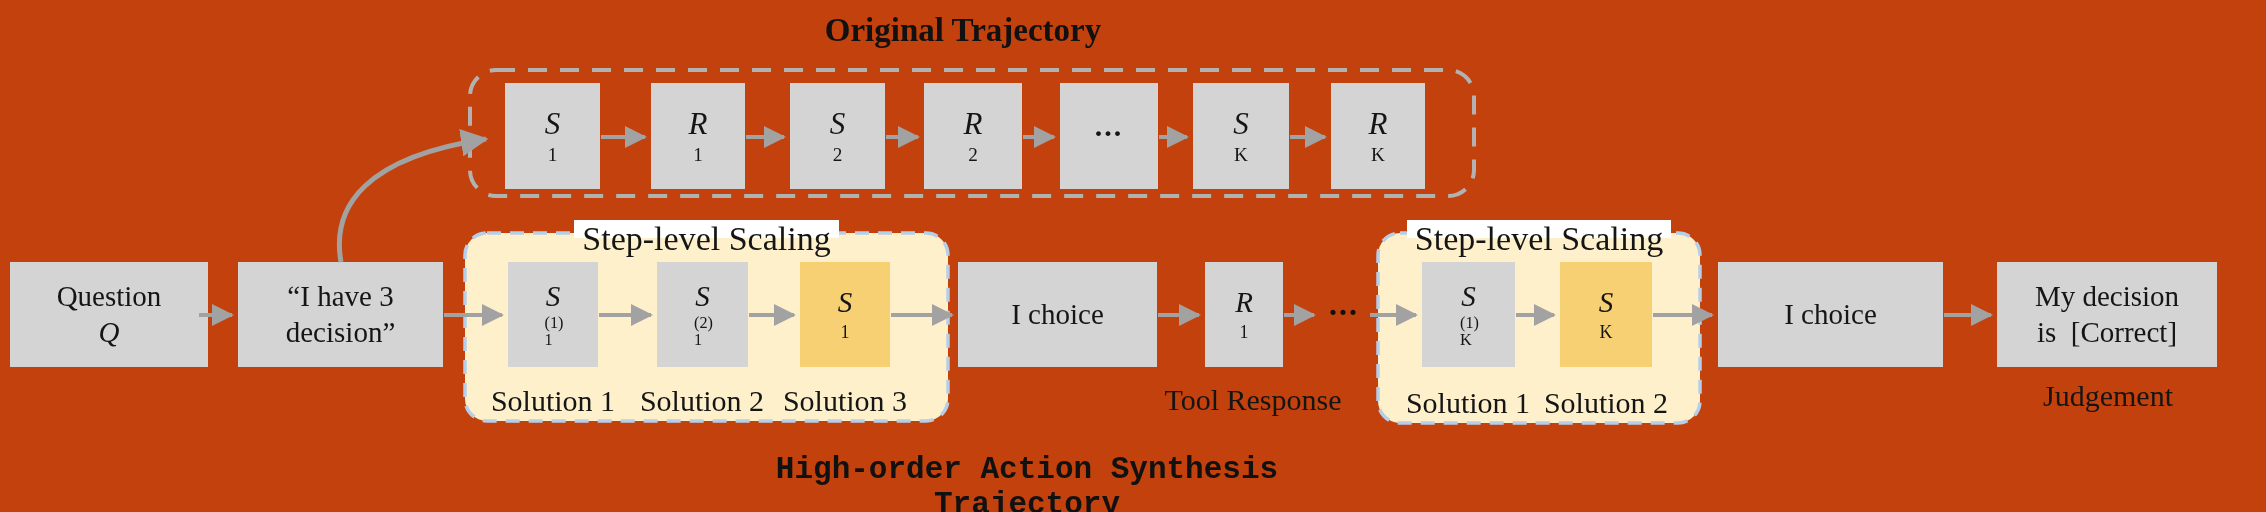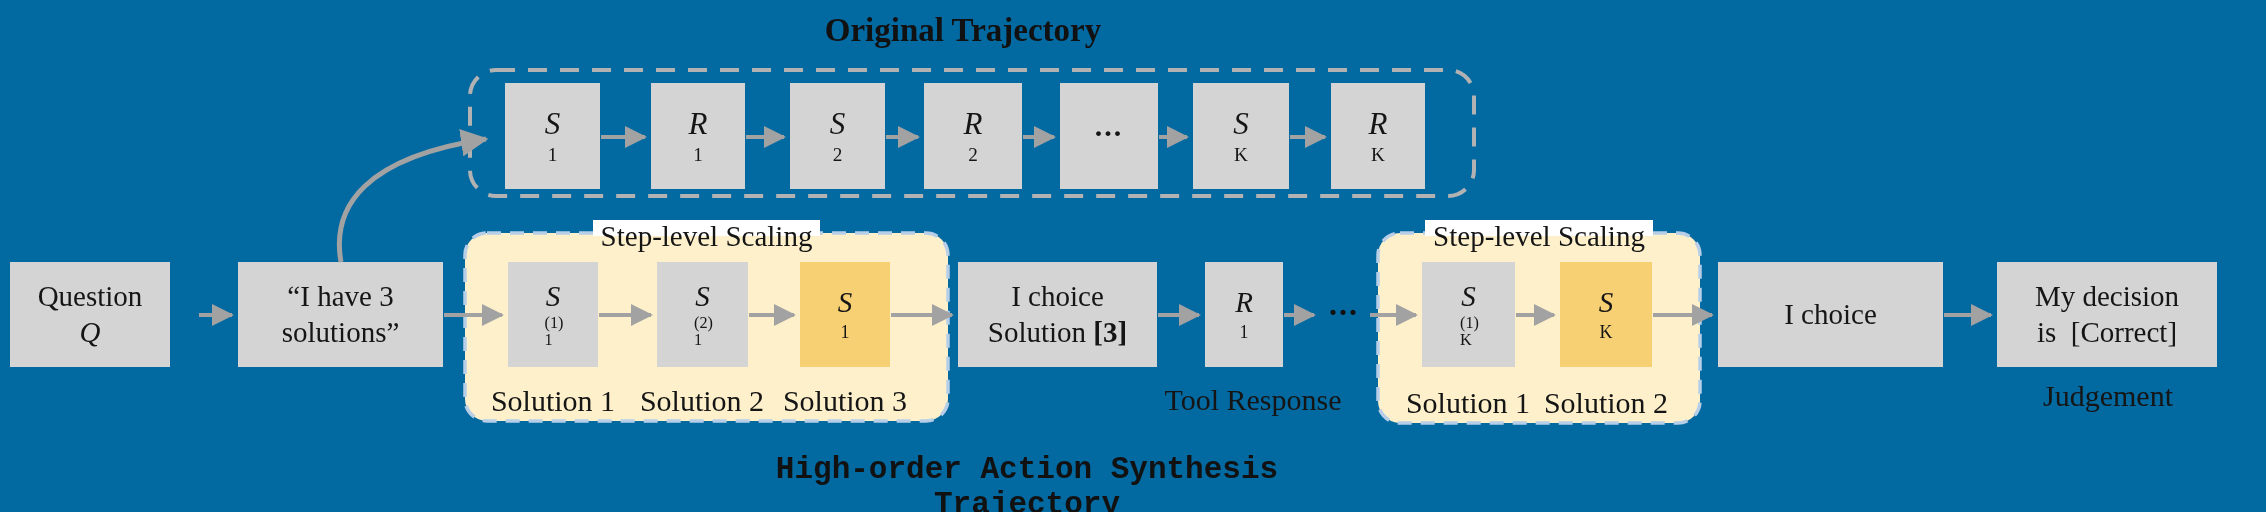--- a/index.html
+++ b/index.html
@@ -1,37 +1,37 @@
 <!DOCTYPE html>
 <html><head>
 <meta charset="utf-8">
 <style>
   html,body{margin:0;padding:0;background:#fff;}
-  #fig{position:relative;width:2266px;height:512px;background:#0369a1;overflow:hidden;
+  #fig{position:relative;width:2266px;height:512px;background:#c2410c;overflow:hidden;
        font-family:"Liberation Serif","DejaVu Serif",serif;color:#151515;}
   .layer{position:absolute;left:0;top:0;width:2266px;height:512px;}
   #bg{z-index:0}#legends{z-index:3}#boxes{z-index:2}#arrows{z-index:4}
 
   .box{position:absolute;display:flex;flex-direction:column;align-items:center;justify-content:center;
        background:#d4d4d4;text-align:center;font-size:29px;line-height:1.24;}
   .tbox{top:83px;height:106px;font-size:31px;}
   .mbox{top:262px;height:105px;}
   .hl{background:#f6d073;}
   .mb{font-style:italic;}
   .msubs{font-size:0.62em;vertical-align:-0.28em;font-style:normal;letter-spacing:0;}
   .mstack{display:inline-flex;flex-direction:column;align-items:flex-start;font-size:0.56em;
           line-height:1.08;vertical-align:-0.5em;margin-left:2px;font-style:normal;}
   .dots{font-weight:bold;font-size:30px;letter-spacing:2px;}
   .dots span{display:inline-block;transform:translateY(-0.33em);}
   .freedots{position:absolute;left:1320px;top:286px;width:48px;text-align:center;
             font-weight:bold;font-size:32px;letter-spacing:2px;color:#111;}
   .title{position:absolute;font-weight:bold;text-align:center;color:#111;}
   .caption{position:absolute;font-size:30px;text-align:center;color:#151515;}
   .legendwrap{position:absolute;text-align:center;}
-  .legend{display:inline-block;font-size:29px;padding:0 8px;
+  .legend{display:inline-block;font-size:34px;padding:0 8px;
           background:linear-gradient(to bottom,#ffffff 0 48%,#fdf0cb 48% 100%);text-align:right;}
   .prewrap{white-space:pre-wrap;}
   #watermark{position:absolute;top:430px;right:16px;font-family:"Liberation Sans","DejaVu Sans",sans-serif;
              font-size:55px;letter-spacing:1px;color:#ffffff;
              text-shadow:2px 3px 2px rgba(70,70,70,.88),-1px -1px 1px rgba(185,185,185,.55);}
 </style>
 </head>
 <body>
 
 <div id="fig">
@@ -77,28 +77,28 @@
     </div>
     <div class="box tbox" style="left:1193px;width:96px;">
         <span class="mb">S</span>
         <span class="msubs">K</span>
       </div>
     <div class="box tbox" style="left:1331px;width:94px;">
         <span class="mb">R</span>
         <span class="msubs">K</span>
       </div>
 
-    <div class="box mbox" style="left:10px;width:160px;">
+    <div class="box mbox" style="left:10px;width:198px;">
       <div>Question</div>
       <div><span class="mb">Q</span></div>
     </div>
 
     <div class="box mbox" style="left:238px;width:205px;">
       <div>“I have 3</div>
-      <div>solutions”</div>
+      <div>decision”</div>
     </div>
 
     <div class="box mbox" style="left:508px;width:90px;">
         <span class="mb">S</span>
         <span class="mstack">
           <span>(1)</span>
           <span>1</span>
         </span>
       </div>
     <div class="box mbox" style="left:657px;width:91px;">
@@ -108,21 +108,20 @@
           <span>1</span>
         </span>
       </div>
     <div class="box mbox hl" style="left:800px;width:90px;">
         <span class="mb">S</span>
         <span class="msubs">1</span>
       </div>
 
     <div class="box mbox" style="left:958px;width:199px;">
       <div>I choice</div>
-      <div><span>Solution </span><b>[3]</b></div>
     </div>
 
     <div class="box mbox" style="left:1205px;width:78px;">
         <span class="mb">R</span>
         <span class="msubs">1</span>
       </div>
 
     <div class="freedots">...</div>
 
     <div class="box mbox" style="left:1422px;width:93px;">

